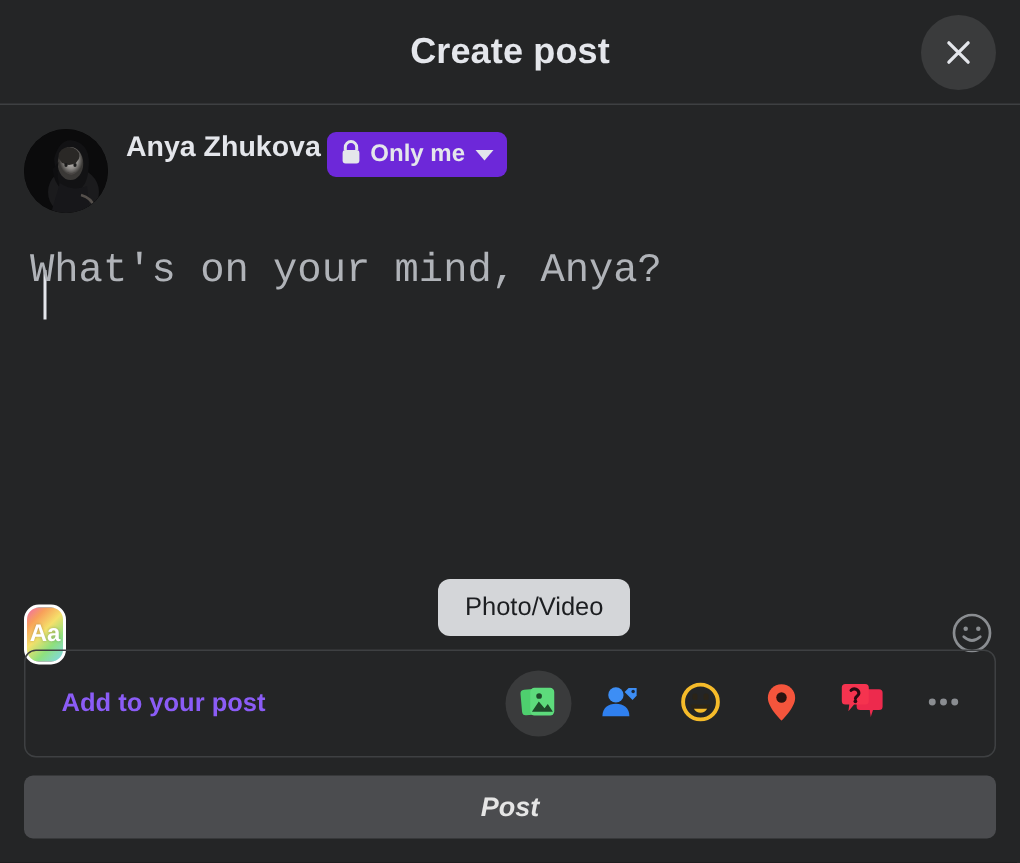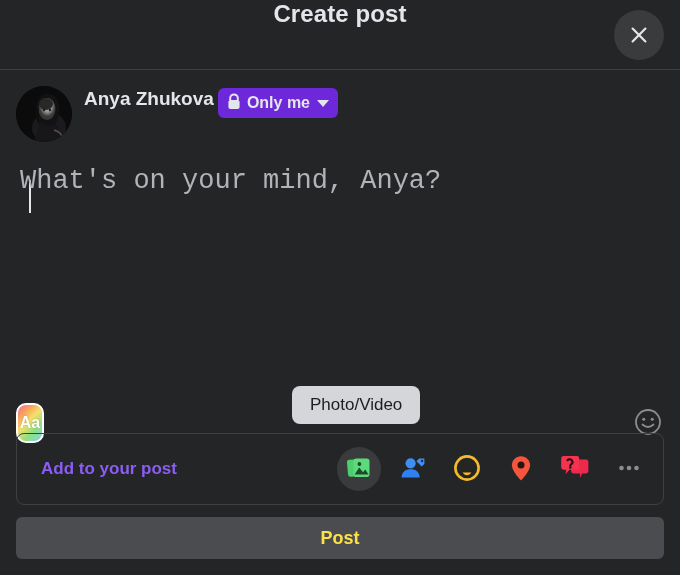--- a/index.html
+++ b/index.html
@@ -25,20 +25,21 @@
     flex-direction: column;
   }
 
   
   .header {
     position: relative;
     height: 69px;
     flex: 0 0 69px;
     border-bottom: 1px solid #3e4042;
     display: flex;
+    align-items: center;
     justify-content: center;
   }
   .header-title {
     font-size: 24px;
     font-weight: bold;
     color: #e4e6eb;
     letter-spacing: 0.1px;
   }
   .close-button {
     position: absolute;
@@ -241,30 +242,31 @@
     border-radius: 8px;
     white-space: nowrap;
     line-height: 20px;
   }
 
   
   .post-button {
     height: 42px;
     border-radius: 6px;
     background: #4b4c4f;
-    color: #fde047;
+    color: #e5e5e5;
     font-size: 18px;
     font-weight: bold;
     display: flex;
     align-items: center;
     justify-content: center;
     margin-bottom: 16px;
     cursor: default;
     border: none;
     width: 100%;
+    font-style: italic;
   }
 </style>
 </head>
 <body>
 
 <div class="dialog">
 
   <div class="header">
     <div class="header-title">Create post</div>
     <button class="close-button">

